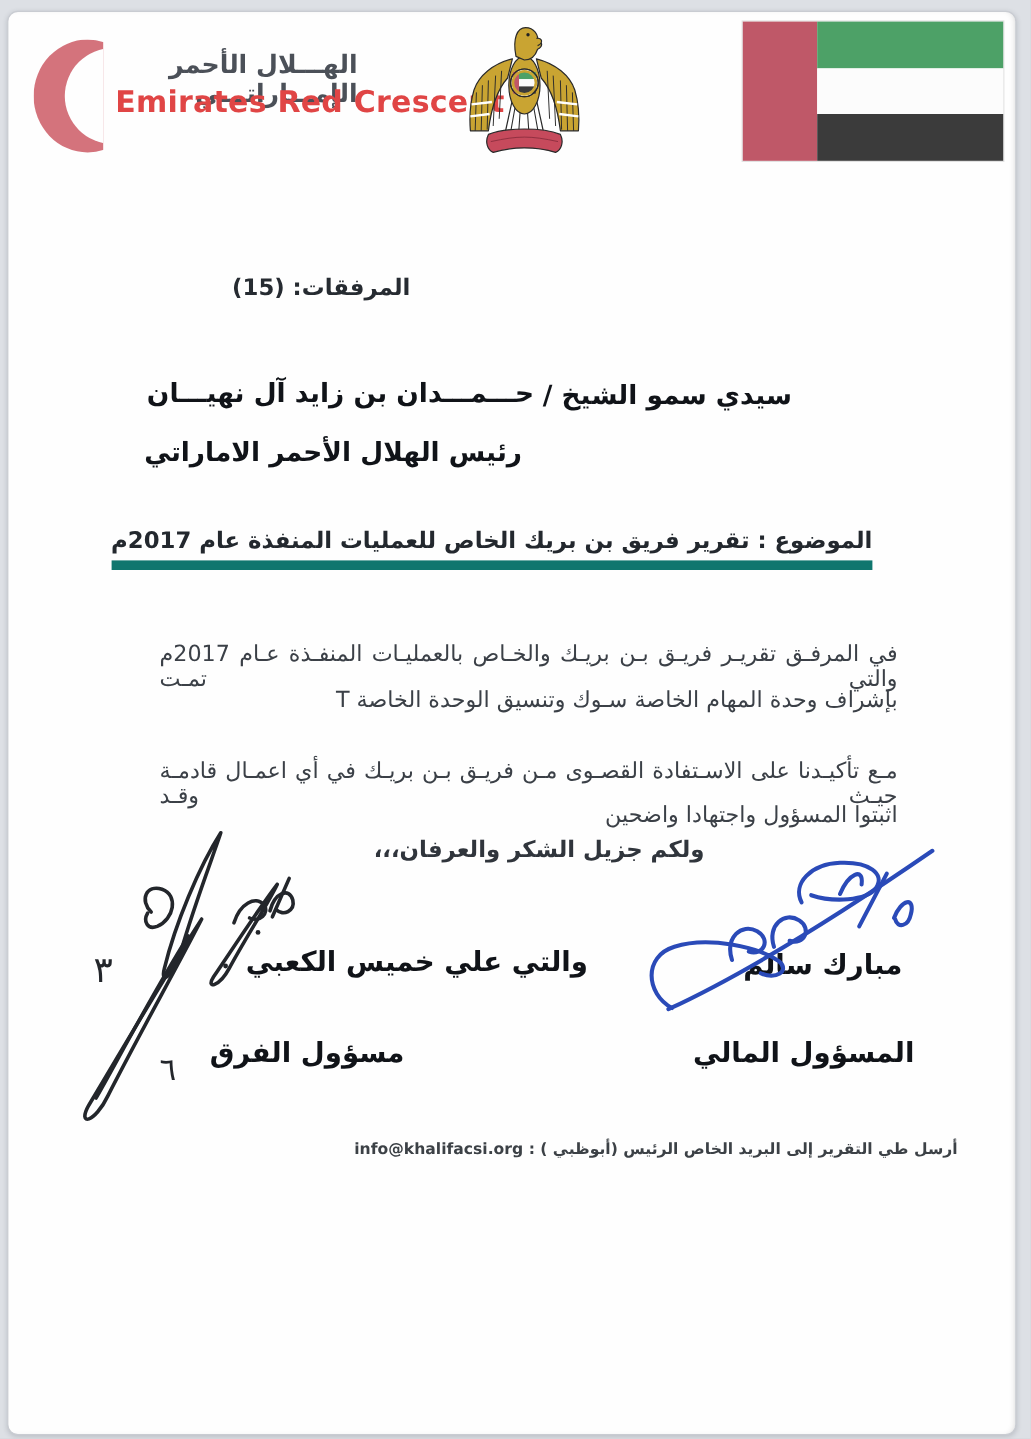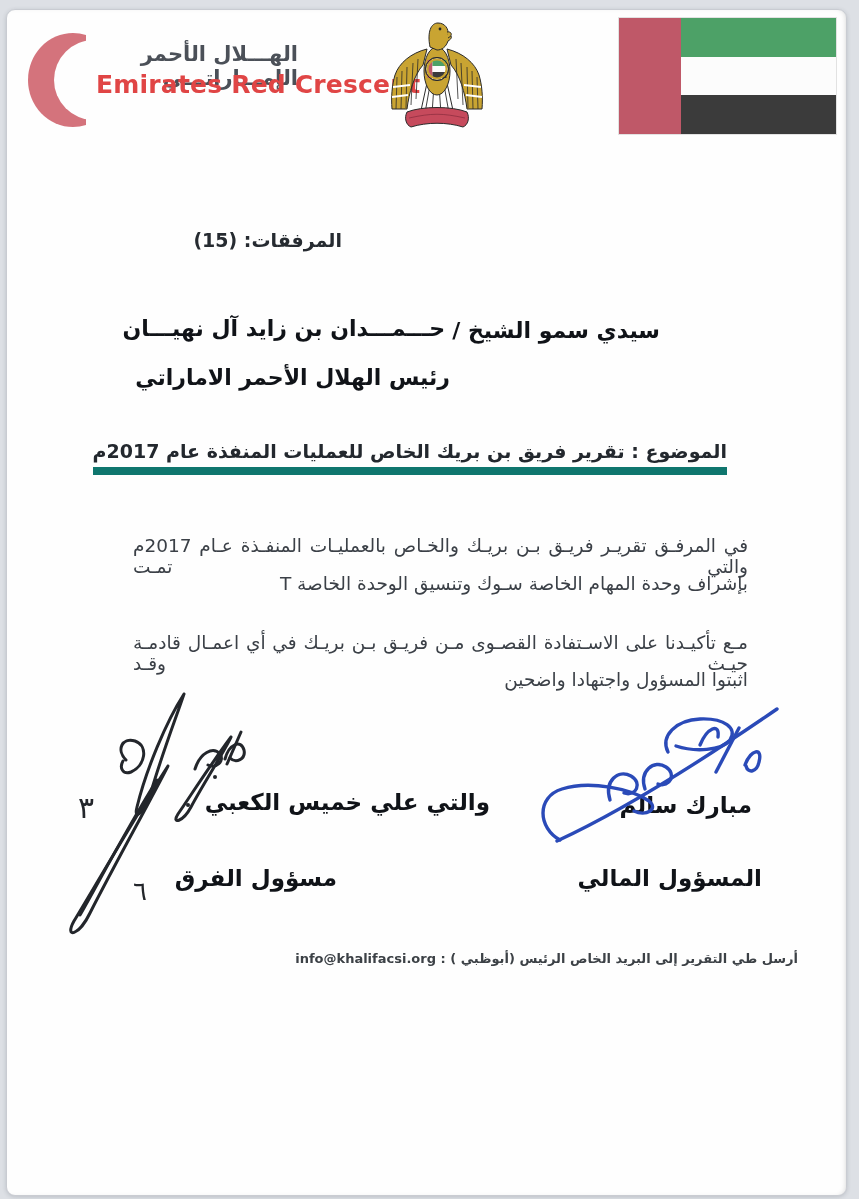--- a/index.html
+++ b/index.html
@@ -16,21 +16,21 @@
   .abs{position:absolute;}
   .ar{direction:rtl;unicode-bidi:isolate;color:#3f444b;}
   .heavy{font-weight:bold;color:#101318;}
   .med{font-weight:600;color:#262b31;}
   .logo-ar{top:42px;right:561px;font-size:21px;font-weight:600;color:#4b5058;letter-spacing:.5px;}
   .logo-en{left:96px;top:70px;font-size:25px;font-weight:bold;color:#e04545;letter-spacing:.2px;}
   .attach{top:229px;right:517px;font-size:19px;}
   .date{top:230px;right:204px;font-size:19px;}
   .salutation{top:318px;right:199px;font-size:22px;}
   .addr-name{top:316px;right:414px;font-size:22px;}
-  .addr-title{top:365px;right:409px;font-size:22px;}
+  .addr-title{top:365px;right:424px;font-size:22px;}
   .subject{
     top:440px;right:132px;font-size:19px;min-width:496px;
     padding-bottom:5px;border-bottom:8px solid #0f766e;color:#23282e;font-weight:600;
   }
   .greeting{top:486px;right:299px;font-size:18.5px;font-weight:600;}
   .bodyline{font-size:18.5px;color:#3b4047;}
   .just{left:133px;right:111px;text-align:justify;text-align-last:justify;}
   .p1l1{top:535px;}
   .p1l2{top:573px;right:111px;}
   .p2l1{top:632px;}
@@ -122,20 +122,21 @@
   <div class="abs ar heavy salutation">سيدي سمو الشيخ /</div>
   <div class="abs ar heavy addr-name">حـــمـــدان بن زايد آل نهيـــان</div>
   <div class="abs ar heavy addr-title">رئيس الهلال الأحمر الاماراتي</div>
 
   <div class="abs ar subject">الموضوع : تقرير فريق بن بريك الخاص للعمليات المنفذة عام 2017م</div>
 
   <div class="abs ar bodyline just p1l1">في المرفـق تقريـر فريـق بـن بريـك والخـاص بالعمليـات المنفـذة عـام 2017م والتي تمـت</div>
   <div class="abs ar bodyline p1l2">بإشراف وحدة المهام الخاصة سـوك وتنسيق الوحدة الخاصة T</div>
   <div class="abs ar bodyline just p2l1">مـع تأكيـدنا على الاسـتفادة القصـوى مـن فريـق بـن بريـك في أي اعمـال قادمـة حيـث وقـد</div>
   <div class="abs ar bodyline p2l2">اثبتوا المسؤول واجتهادا واضحين</div>
+  <div class="abs ar closing">ولكم جزيل الشكر والعرفان،،،</div>
 
   <div class="abs ar heavy sig-name name-left">والتي علي خميس الكعبي</div>
   <div class="abs ar heavy sig-name name-right">مبارك سالم</div>
   <div class="abs ar heavy sig-name title-left">مسؤول الفرق</div>
   <div class="abs ar heavy sig-name title-right">المسؤول المالي</div>
 
   <svg class="abs ink" style="left:0;top:0;" width="859" height="1199" viewBox="0 0 859 1199">
 
     <g fill="none" stroke="#23262b" stroke-width="3" stroke-linecap="round">
       <path d="M184 694 C166 722 146 770 137 807 C133 822 145 813 151 792 C162 754 177 715 184 694"></path>

